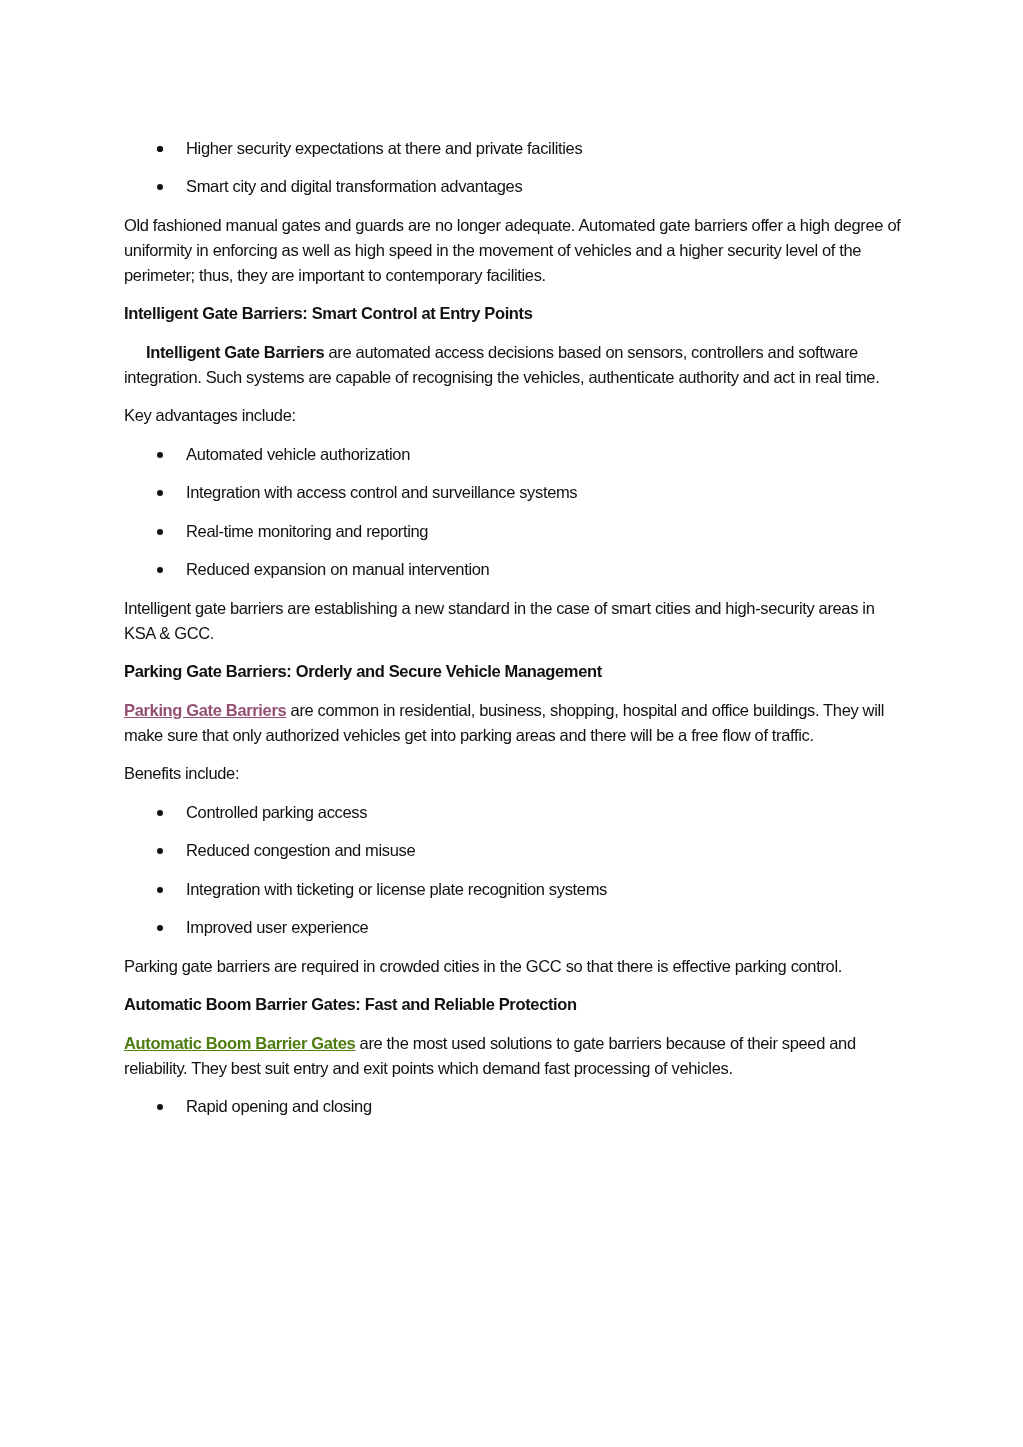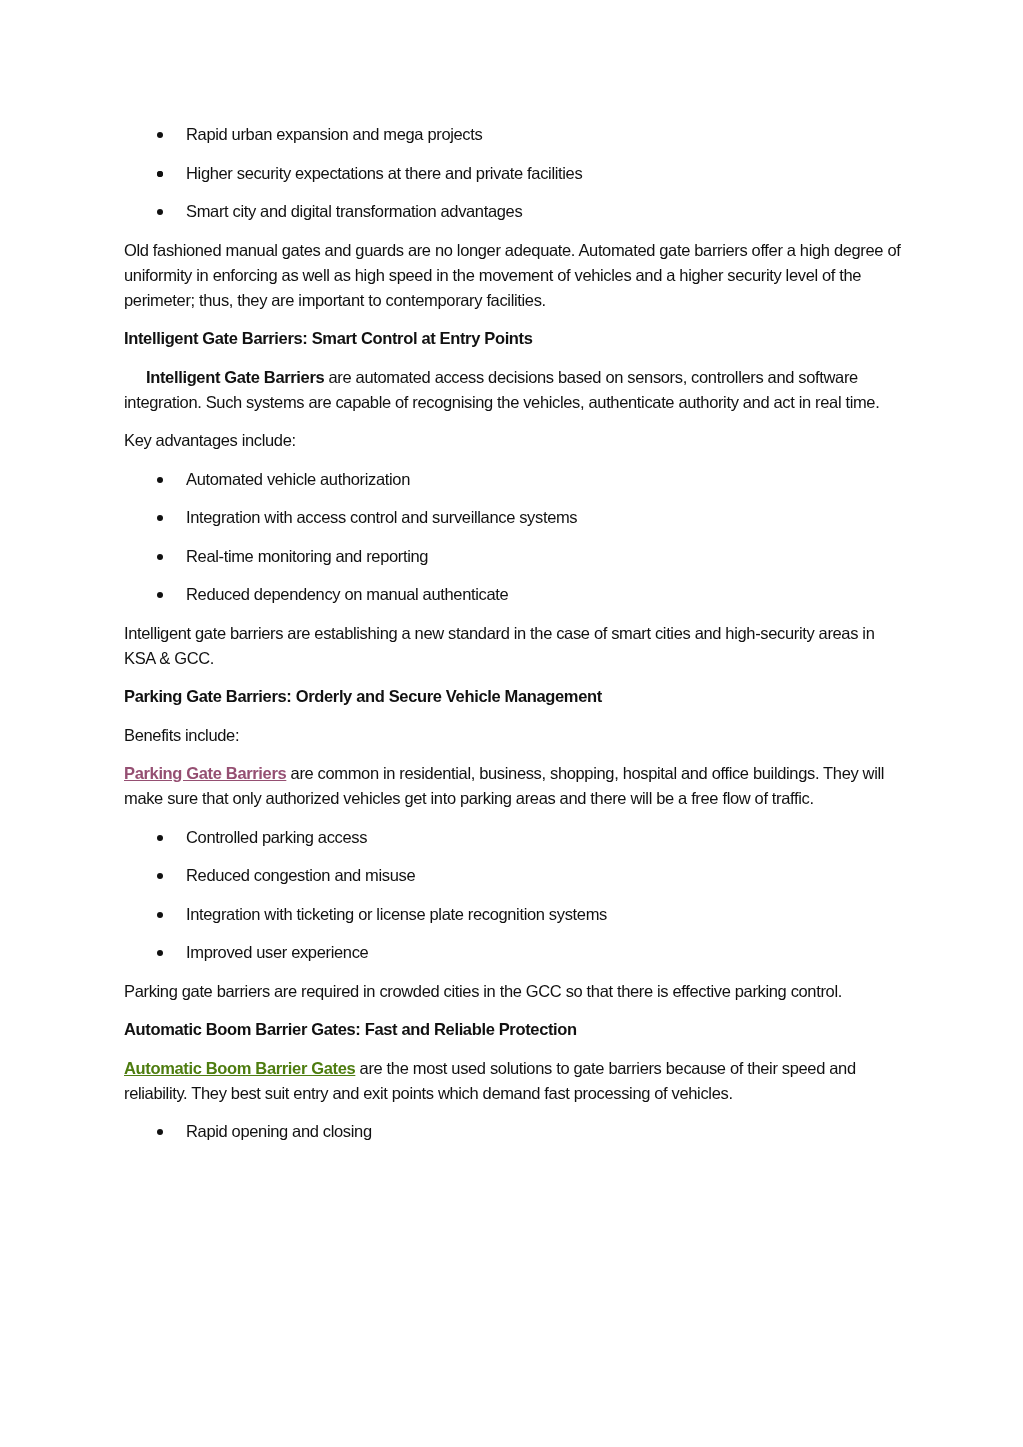--- a/index.html
+++ b/index.html
@@ -64,42 +64,41 @@
       text-decoration: underline;
     }
     .b { font-weight: bold; margin-left: 22px; }
   </style>
 </head>
 <body>
 
 <div class="page">
 
   <ul class="bullets">
-    <li><span class="bullet-dot"></span><span>Rapid urban expansion and mega projects</span></li>
     <li><span class="bullet-dot"></span></li>
     <li><span class="bullet-dot"></span><span>Higher security expectations at there and private facilities</span></li>
     <li><span class="bullet-dot"></span><span>Smart city and digital transformation advantages</span></li>
   </ul>
 
   <p class="para">Old fashioned manual gates and guards are no longer adequate. Automated gate barriers offer a high degree of uniformity in enforcing as well as high speed in the movement of vehicles and a higher security level of the perimeter; thus, they are important to contemporary facilities.</p>
 
   <p class="heading">Intelligent Gate Barriers: Smart Control at Entry Points</p>
   <p class="para"><span class="b">Intelligent Gate Barriers</span><span> are automated access decisions based on sensors, controllers and software integration. Such systems are capable of recognising the vehicles, authenticate authority and act in real time.</span></p>
   <p class="para">Key advantages include:</p>
   <ul class="bullets">
     <li><span class="bullet-dot"></span><span>Automated vehicle authorization</span></li>
     <li><span class="bullet-dot"></span><span>Integration with access control and surveillance systems</span></li>
     <li><span class="bullet-dot"></span><span>Real-time monitoring and reporting</span></li>
-    <li><span class="bullet-dot"></span><span>Reduced dependency on manual authenticate</span></li>
+    <li><span class="bullet-dot"></span><span>Reduced expansion on manual intervention</span></li>
   </ul>
   <p class="para">Intelligent gate barriers are establishing a new standard in the case of smart cities and high-security areas in KSA &amp; GCC.</p>
 
   <p class="heading">Parking Gate Barriers: Orderly and Secure Vehicle Management</p>
+  <p class="para"><a class="link-visited">Parking Gate Barriers</a><span> are common in residential, business, shopping, hospital and office buildings. They will make sure that only authorized vehicles get into parking areas and there will be a free flow of traffic.</span></p>
   <p class="para">Benefits include:</p>
-  <p class="para"><a class="link-visited">Parking Gate Barriers</a><span> are common in residential, business, shopping, hospital and office buildings. They will make sure that only authorized vehicles get into parking areas and there will be a free flow of traffic.</span></p>
   <ul class="bullets">
     <li><span class="bullet-dot"></span><span>Controlled parking access</span></li>
     <li><span class="bullet-dot"></span><span>Reduced congestion and misuse</span></li>
     <li><span class="bullet-dot"></span><span>Integration with ticketing or license plate recognition systems</span></li>
     <li><span class="bullet-dot"></span><span>Improved user experience</span></li>
   </ul>
   <p class="para">Parking gate barriers are required in crowded cities in the GCC so that there is effective parking control.</p>
 
   <p class="heading">Automatic Boom Barrier Gates: Fast and Reliable Protection</p>
   <p class="para"><a class="link-blue">Automatic Boom Barrier Gates</a><span> are the most used solutions to gate barriers because of their speed and reliability. They best suit entry and exit points which demand fast processing of vehicles.</span></p>

